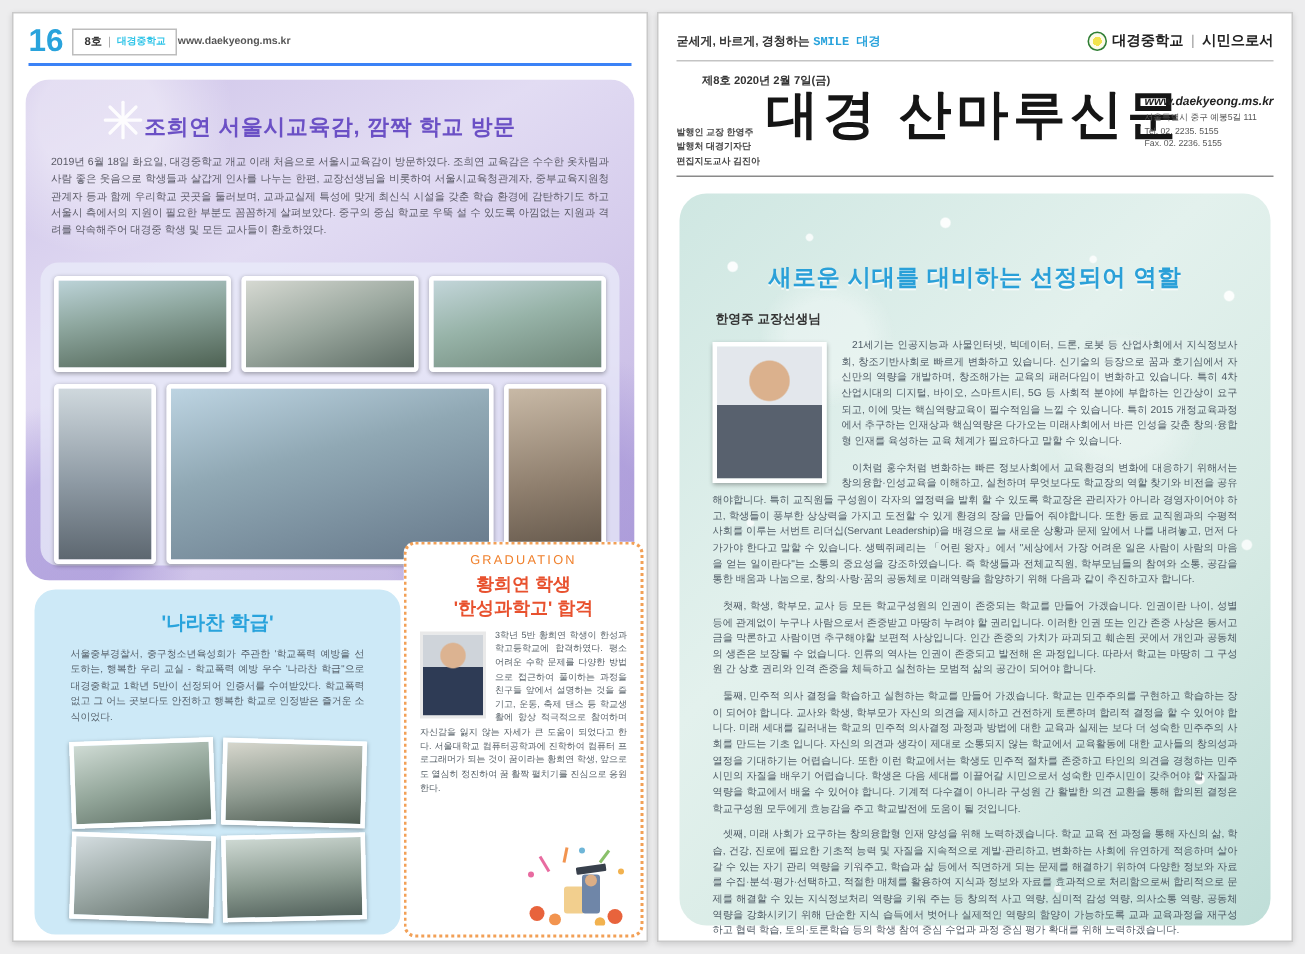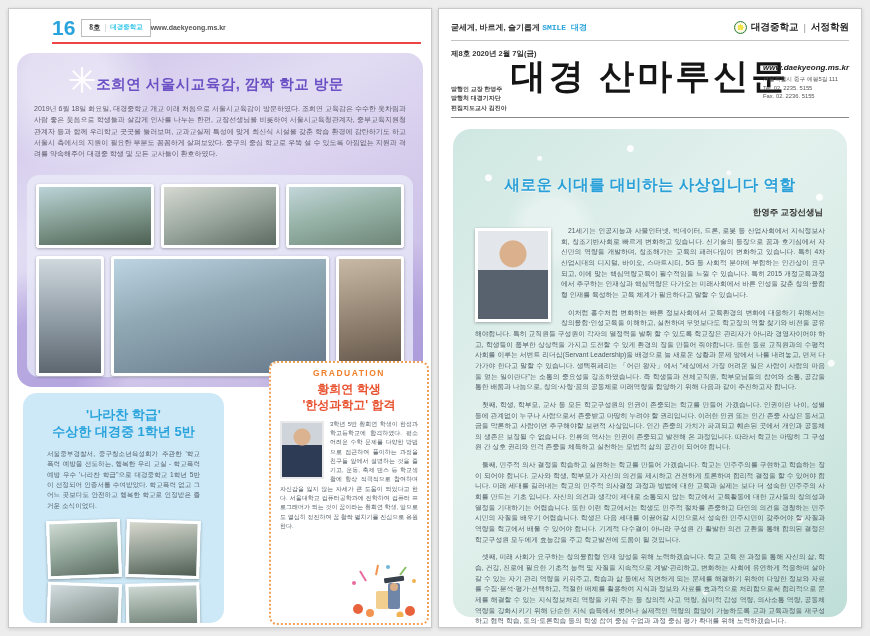--- a/index.html
+++ b/index.html
@@ -16,26 +16,26 @@
   .page{
     position:absolute;top:8px;width:424px;height:620px;background:#fff;
     border:1px solid #c9c9c9;box-shadow:0 1px 4px rgba(0,0,0,.15);
   }
   #left-page{left:8px;}
   #right-page{left:438px;}
 
   
   .lp-header{
     position:absolute;top:8px;left:10px;right:10px;height:27px;
-    display:flex;align-items:center;border-bottom:2px solid #ef4444;padding-bottom:4px;margin-left:33px;
+    display:flex;align-items:center;border-bottom:2px solid #3b82f6;padding-bottom:4px;
   }
   .lp-pagenum{font-size:21px;font-weight:bold;color:var(--accent-blue);line-height:1;}
   .lp-issuebox{
     border:1px solid #bdbdbd;margin-left:6px;padding:3px 7px;display:flex;align-items:center;gap:4px;
-    font-size:7.5px;color:#333;font-weight:bold;white-space:nowrap;font-family:Liberation Serif, serif;
+    font-size:7.5px;color:#333;font-weight:bold;white-space:nowrap;
   }
   .lp-issuebox .school{color:var(--accent-cyan);font-size:6.5px;}
   .lp-issuebox .sep{color:#aaa;font-weight:normal;}
   .lp-center{flex:1;text-align:center;font-size:8.5px;color:#222;white-space:nowrap;}
   .lp-center .slog{font-weight:bold;}
   .lp-center .sep{color:#999;margin:0 5px;}
   .lp-url{font-size:7px;color:#555;font-weight:bold;white-space:nowrap;}
 
   .purple-sec{
     position:absolute;top:44px;left:8px;right:8px;height:334px;border-radius:16px;
@@ -68,21 +68,21 @@
   .ph.r2s{width:68px;height:120px;}
   .ph.r2c{flex:1;height:120px;}
   .ph.v1{background:linear-gradient(170deg,#bcd3d8 0%,#8fa8a0 40%,#4d6152 100%);}
   .ph.v2{background:linear-gradient(160deg,#d6d9d2 0%,#9aa79e 50%,#5c6b63 100%);}
   .ph.v3{background:linear-gradient(165deg,#c3d6da 0%,#97b3a8 45%,#6d8577 100%);}
   .ph.v4{background:linear-gradient(180deg,#cfd8dd 0%,#8e9aa4 55%,#5d6770 100%);}
   .ph.v5{background:linear-gradient(165deg,#bdd4e2 0%,#90a8b4 40%,#66788a 100%);}
   .ph.v6{background:linear-gradient(170deg,#c8b9a6 0%,#8f7f6e 55%,#5e5246 100%);}
 
   .blue-box{
-    position:absolute;top:384px;left:14px;width:201px;height:230px;border-radius:14px;
+    position:absolute;top:384px;left:14px;width:244px;height:230px;border-radius:14px;
     background:#cde9f7;padding:10px 24px;overflow:hidden;
   }
   .award-title{
     text-align:center;font-size:13px;font-weight:bold;color:var(--accent-blue);line-height:1.3;margin-top:4px;
   }
   .award-body{margin-top:8px;font-size:6.6px;line-height:1.58;color:#55606a;text-align:justify;}
   .pol-grid{display:grid;grid-template-columns:1fr 1fr;gap:5px;margin-top:9px;}
   .pol{
     height:58px;border:3px solid #fff;box-shadow:0 1px 3px rgba(0,0,0,.35);
     background:linear-gradient(165deg,#cfdbd4 0%,#93a69a 50%,#5a6b60 100%);
@@ -90,21 +90,21 @@
   .pol.a{transform:rotate(-2deg);}
   .pol.b{transform:rotate(1.6deg);background:linear-gradient(170deg,#d7d7cd 0%,#8e9a90 55%,#4f5c52 100%);}
   .pol.c{transform:rotate(2deg);background:linear-gradient(160deg,#d4dde0 0%,#9aa7a4 50%,#5f6c66 100%);}
   .pol.d{transform:rotate(-1.3deg);background:linear-gradient(175deg,#cdd8d2 0%,#8a9a90 55%,#51605a 100%);}
 
   .grad-box{
     position:absolute;top:352px;left:260px;width:160px;height:264px;border-radius:8px;
     background:#fff;border:2px dotted #f2a056;padding:7px 9px;overflow:hidden;
   }
   .grad-tag{
-    text-align:center;color:var(--accent-orange);font-weight:bold;font-size:8.5px;
+    text-align:center;color:var(--accent-orange);font-weight:normal;font-size:8.5px;
     letter-spacing:1.5px;margin-top:-2px;
   }
   .grad-title{
     text-align:center;font-size:12px;font-weight:bold;color:var(--accent-red-orange);
     line-height:1.32;margin:4px 0 6px;
   }
   .stu-photo{
     float:left;width:44px;height:58px;margin:1px 6px 2px 0;border:2px solid #e9e9e9;
     background:
       radial-gradient(circle at 50% 26%, #dcb391 0 8px, transparent 9px),
@@ -122,21 +122,21 @@
   .rp-motto{font-size:8px;font-weight:bold;color:#333;}
   .rp-motto .accent{color:var(--accent-blue);font-family:Liberation Mono, monospace;}
   .rp-brand{display:flex;align-items:center;gap:4px;font-size:9.5px;font-weight:bold;color:#222;}
   .emblem{
     width:13px;height:13px;border-radius:50%;border:1.5px solid #2e7d32;display:inline-block;
     background:radial-gradient(circle at 50% 50%, #f2e34e 0 3px, #fdfbe8 3px 5px, #e8f2e0 5px);
   }
   .rp-brand .sep{color:#999;font-weight:normal;margin:0 1px;}
 
   .masthead{position:absolute;top:38px;left:12px;right:12px;height:68px;}
-  .mh-issue{position:absolute;top:2px;left:0;font-size:7.5px;font-weight:bold;color:#333;}
+  .mh-issue{position:absolute;top:2px;left:17px;font-size:7.5px;font-weight:bold;color:#333;}
   .mh-pub{position:absolute;bottom:2px;left:0;font-size:6px;color:#444;line-height:1.55;font-weight:bold;}
   .mh-title{
     position:absolute;left:0;right:0;top:6px;text-align:center;
     font-size:35px;font-weight:900;letter-spacing:3px;color:#151515;
     font-family:"Liberation Sans","DejaVu Sans",sans-serif;
   }
   .mh-right{position:absolute;right:0;top:16px;text-align:left;}
   .mh-url{font-size:8px;font-weight:bold;font-style:italic;color:#222;margin-bottom:3px;}
   .mh-addr{font-size:5.8px;color:#555;line-height:1.5;}
   .mast-rule{position:absolute;top:108px;left:12px;right:12px;border-top:1.5px solid #8a8a8a;}
@@ -164,21 +164,21 @@
   }
   .badge{
     position:absolute;top:-6px;right:20px;width:62px;background:var(--badge-navy);
     color:#fff;font-size:8.5px;font-weight:bold;text-align:center;line-height:1.4;
     padding:6px 3px;border-radius:3px;box-shadow:0 1px 3px rgba(0,0,0,.35);z-index:2;
   }
   .g-title{
     position:relative;margin-top:46px;text-align:center;font-size:15.5px;font-weight:bold;
     color:#2aa0d8;letter-spacing:.5px;text-shadow:0 1px 0 rgba(255,255,255,.7);
   }
-  .g-byline{position:relative;text-align:right;font-size:8.5px;font-weight:bold;color:#333;margin:11px 2px 7px;}
+  .g-byline{position:relative;font-size:8.5px;font-weight:bold;color:#333;margin:11px 2px 7px;}
   .g-photo{
     position:relative;float:left;width:76px;height:94px;border:3px solid #fff;
     box-shadow:0 1px 3px rgba(0,0,0,.3);margin:2px 10px 4px 0;z-index:1;
     background:
       radial-gradient(circle at 50% 26%, #dbb18d 0 13px, transparent 14px),
       linear-gradient(180deg,#e3e7ec 0 44%, #58616e 44% 100%);
   }
   .g-body{position:relative;}
   .g-body p{
     font-size:6.8px;line-height:1.57;color:#4e5a64;text-align:justify;
@@ -223,21 +223,20 @@
         <div class="ph r2s v4"></div>
         <div class="ph r2c v5"></div>
         <div class="ph r2s v6"></div>
       </div>
     </div>
   </div>
 
   <div class="blue-box">
     <div class="award-title">
       <div>'나라찬 학급'</div>
-      <div>수상한 대경중 1학년 5반</div>
     </div>
     <div class="award-body">서울중부경찰서, 중구청소년육성회가 주관한 '학교폭력 예방을 선도하는, 행복한 우리 교실 - 학교폭력 예방 우수 '나라찬 학급''으로 대경중학교 1학년 5반이 선정되어 인증서를 수여받았다. 학교폭력 없고 그 어느 곳보다도 안전하고 행복한 학교로 인정받은 즐거운 소식이었다.</div>
     <div class="pol-grid">
       <div class="pol a"></div>
       <div class="pol b"></div>
       <div class="pol c"></div>
       <div class="pol d"></div>
     </div>
   </div>
 
@@ -267,28 +266,28 @@
         <circle cx="40" cy="6" r="2" fill="#6fb6d8"></circle>
       </g>
     </svg>
   </div>
 </div>
 
 <div class="page" id="right-page">
 
   <div class="rp-topbar">
     <span class="rp-motto">
-      <span>굳세게, 바르게, 슬기롭게</span>
+      <span>굳세게, 바르게, 경청하는</span>
       <span class="accent">SMILE 대경</span>
     </span>
     <span class="rp-brand">
       <span class="emblem"></span>
       <span>대경중학교</span>
       <span class="sep">|</span>
-      <span>서정학원</span>
+      <span>시민으로서</span>
     </span>
   </div>
 
   <div class="masthead">
     <div class="mh-issue">제8호 2020년 2월 7일(금)</div>
     <div class="mh-pub">
       <div>발행인 교장 한영주</div>
       <div>발행처 대경기자단</div>
       <div>편집지도교사 김진아</div>
     </div>
@@ -296,21 +295,21 @@
     <div class="mh-right">
       <div class="mh-url">www.daekyeong.ms.kr</div>
       <div class="mh-addr">서울특별시 중구 예봉5길 111</div>
       <div class="mh-addr">Tel. 02. 2235. 5155</div>
       <div class="mh-addr">Fax. 02. 2236. 5155</div>
     </div>
   </div>
   <div class="mast-rule"></div>
 
   <div class="mint-box">
-    <div class="g-title">새로운 시대를 대비하는 사상입니다 역할</div>
+    <div class="g-title">새로운 시대를 대비하는 선정되어 역할</div>
     <div class="g-byline">한영주 교장선생님</div>
     <div class="g-photo"></div>
     <div class="g-body">
       <p>21세기는 인공지능과 사물인터넷, 빅데이터, 드론, 로봇 등 산업사회에서 지식정보사회, 창조기반사회로 빠르게 변화하고 있습니다. 신기술의 등장으로 꿈과 호기심에서 자신만의 역량을 개발하며, 창조해가는 교육의 패러다임이 변화하고 있습니다. 특히 4차 산업시대의 디지털, 바이오, 스마트시티, 5G 등 사회적 분야에 부합하는 인간상이 요구되고, 이에 맞는 핵심역량교육이 필수적임을 느낄 수 있습니다. 특히 2015 개정교육과정에서 추구하는 인재상과 핵심역량은 다가오는 미래사회에서 바른 인성을 갖춘 창의·융합형 인재를 육성하는 교육 체계가 필요하다고 말할 수 있습니다.</p>
       <p>이처럼 홍수처럼 변화하는 빠른 정보사회에서 교육환경의 변화에 대응하기 위해서는 창의융합·인성교육을 이해하고, 실천하며 무엇보다도 학교장의 역할 찾기와 비전을 공유해야합니다. 특히 교직원들 구성원이 각자의 열정력을 발휘 할 수 있도록 학교장은 관리자가 아니라 경영자이어야 하고, 학생들이 풍부한 상상력을 가지고 도전할 수 있게 환경의 장을 만들어 줘야합니다. 또한 동료 교직원과의 수평적 사회를 이루는 서번트 리더십(Servant Leadership)을 배경으로 늘 새로운 상황과 문제 앞에서 나를 내려놓고, 먼저 다가가야 한다고 말할 수 있습니다. 생텍쥐페리는 「어린 왕자」에서 "세상에서 가장 어려운 일은 사람이 사람의 마음을 얻는 일이란다"는 소통의 중요성을 강조하였습니다. 즉 학생들과 전체교직원, 학부모님들의 참여와 소통, 공감을 통한 배움과 나눔으로, 창의·사랑·꿈의 공동체로 미래역량을 함양하기 위해 다음과 같이 추진하고자 합니다.</p>
       <p>첫째, 학생, 학부모, 교사 등 모든 학교구성원의 인권이 존중되는 학교를 만들어 가겠습니다. 인권이란 나이, 성별 등에 관계없이 누구나 사람으로서 존중받고 마땅히 누려야 할 권리입니다. 이러한 인권 또는 인간 존중 사상은 동서고금을 막론하고 사람이면 추구해야할 보편적 사상입니다. 인간 존중의 가치가 파괴되고 훼손된 곳에서 개인과 공동체의 생존은 보장될 수 없습니다. 인류의 역사는 인권이 존중되고 발전해 온 과정입니다. 따라서 학교는 마땅히 그 구성원 간 상호 권리와 인격 존중을 체득하고 실천하는 모범적 삶의 공간이 되어야 합니다.</p>
       <p>둘째, 민주적 의사 결정을 학습하고 실현하는 학교를 만들어 가겠습니다. 학교는 민주주의를 구현하고 학습하는 장이 되어야 합니다. 교사와 학생, 학부모가 자신의 의견을 제시하고 건전하게 토론하며 합리적 결정을 할 수 있어야 합니다. 미래 세대를 길러내는 학교의 민주적 의사결정 과정과 방법에 대한 교육과 실제는 보다 더 성숙한 민주주의 사회를 만드는 기초 입니다. 자신의 의견과 생각이 제대로 소통되지 않는 학교에서 교육활동에 대한 교사들의 창의성과 열정을 기대하기는 어렵습니다. 또한 이런 학교에서는 학생도 민주적 절차를 존중하고 타인의 의견을 경청하는 민주 시민의 자질을 배우기 어렵습니다. 학생은 다음 세대를 이끌어갈 시민으로서 성숙한 민주시민이 갖추어야 할 자질과 역량을 학교에서 배울 수 있어야 합니다. 기계적 다수결이 아니라 구성원 간 활발한 의견 교환을 통해 합의된 결정은 학교구성원 모두에게 효능감을 주고 학교발전에 도움이 될 것입니다.</p>
       <p>셋째, 미래 사회가 요구하는 창의융합형 인재 양성을 위해 노력하겠습니다. 학교 교육 전 과정을 통해 자신의 삶, 학습, 건강, 진로에 필요한 기초적 능력 및 자질을 지속적으로 계발·관리하고, 변화하는 사회에 유연하게 적응하며 살아갈 수 있는 자기 관리 역량을 키워주고, 학습과 삶 등에서 직면하게 되는 문제를 해결하기 위하여 다양한 정보와 자료를 수집·분석·평가·선택하고, 적절한 매체를 활용하여 지식과 정보와 자료를 효과적으로 처리함으로써 합리적으로 문제를 해결할 수 있는 지식정보처리 역량을 키워 주는 등 창의적 사고 역량, 심미적 감성 역량, 의사소통 역량, 공동체 역량을 강화시키기 위해 단순한 지식 습득에서 벗어나 실제적인 역량의 함양이 가능하도록 교과 교육과정을 재구성하고 협력 학습, 토의·토론학습 등의 학생 참여 중심 수업과 과정 중심 평가 확대를 위해 노력하겠습니다.</p>
     </div>
   </div>

